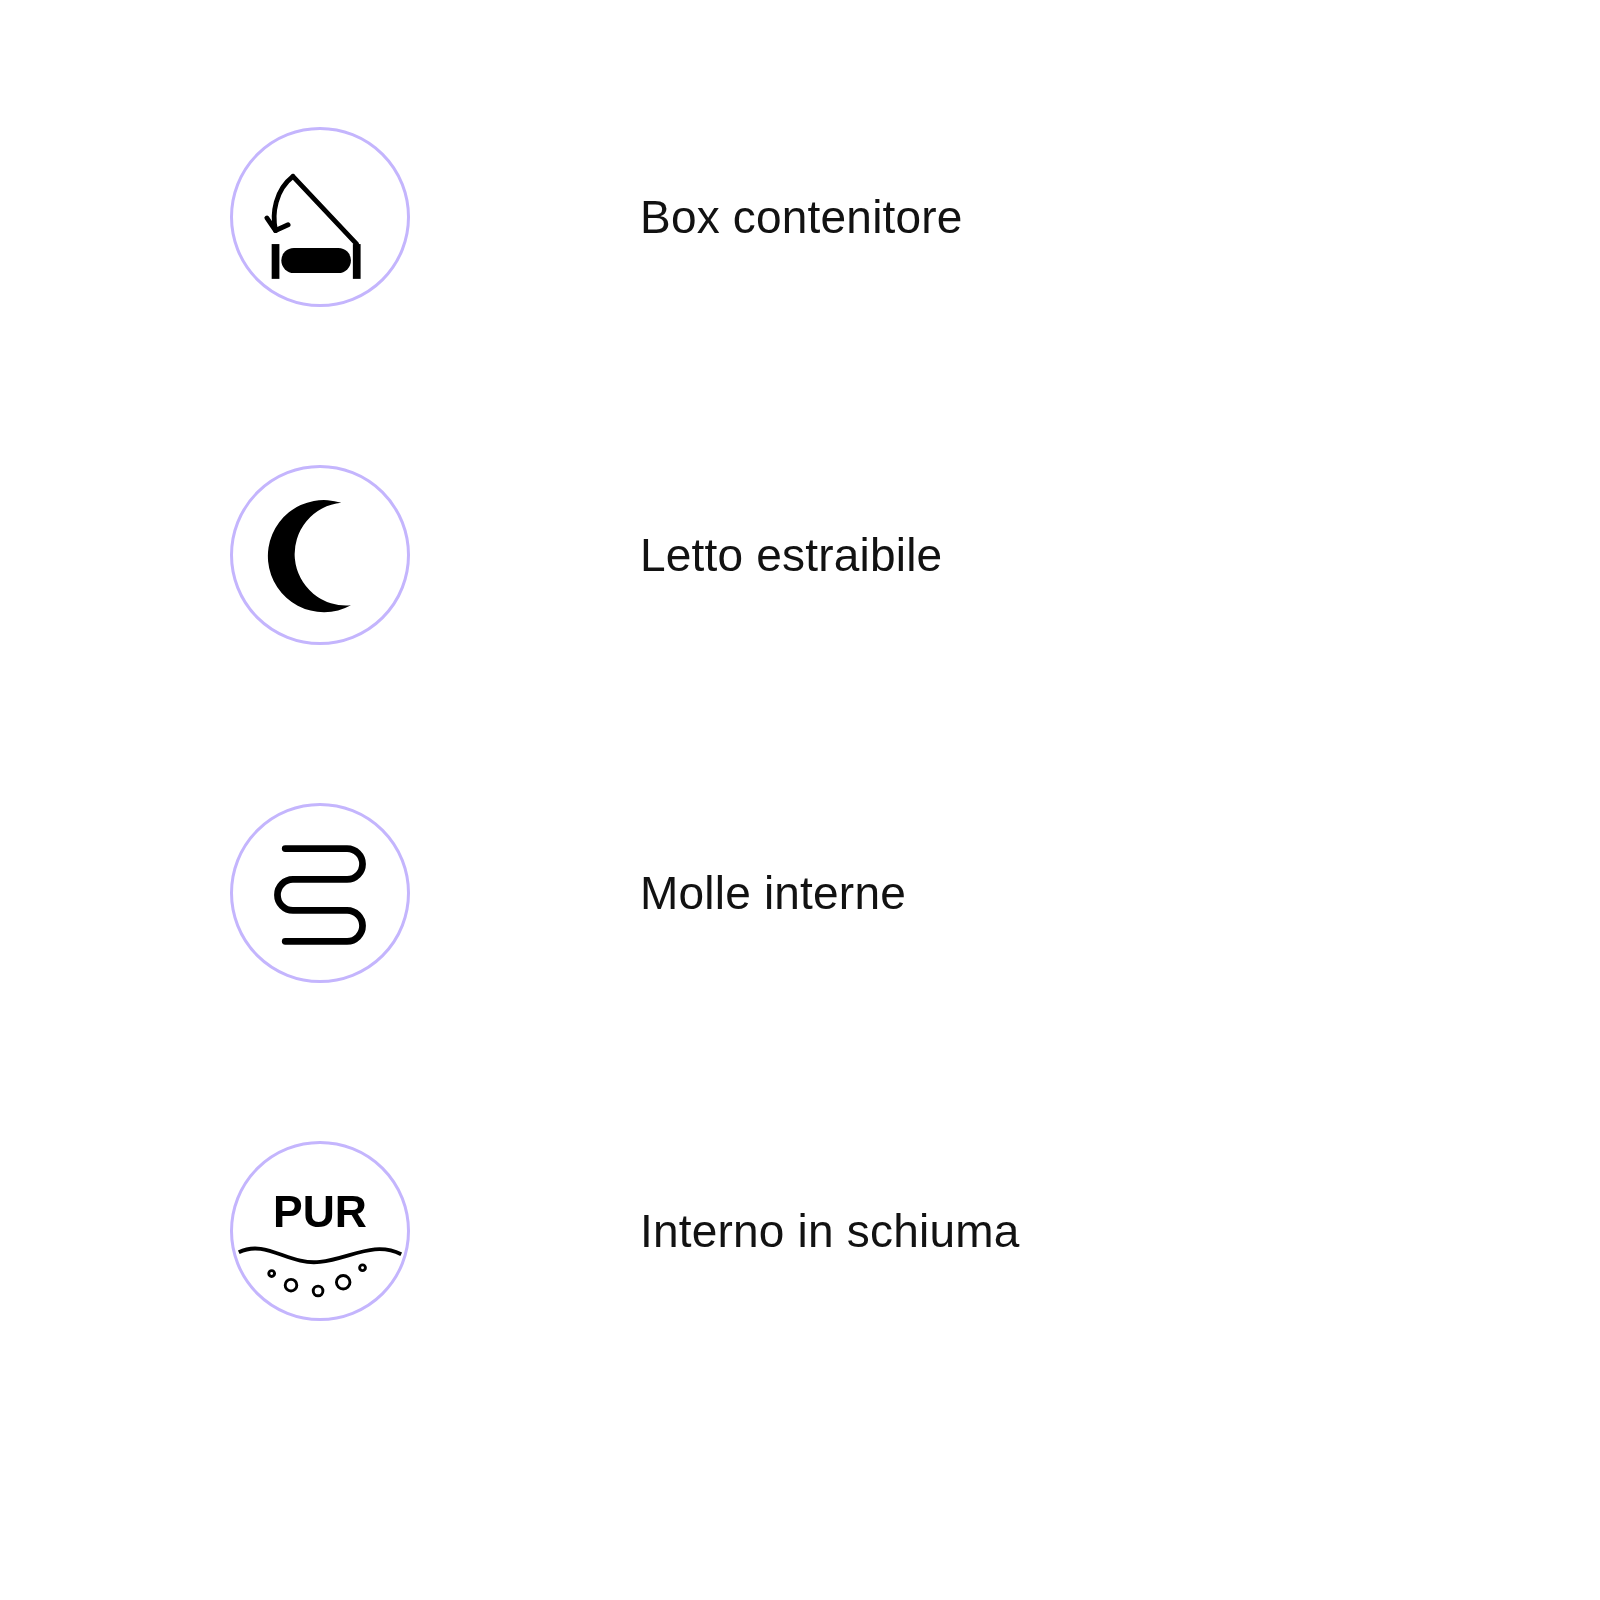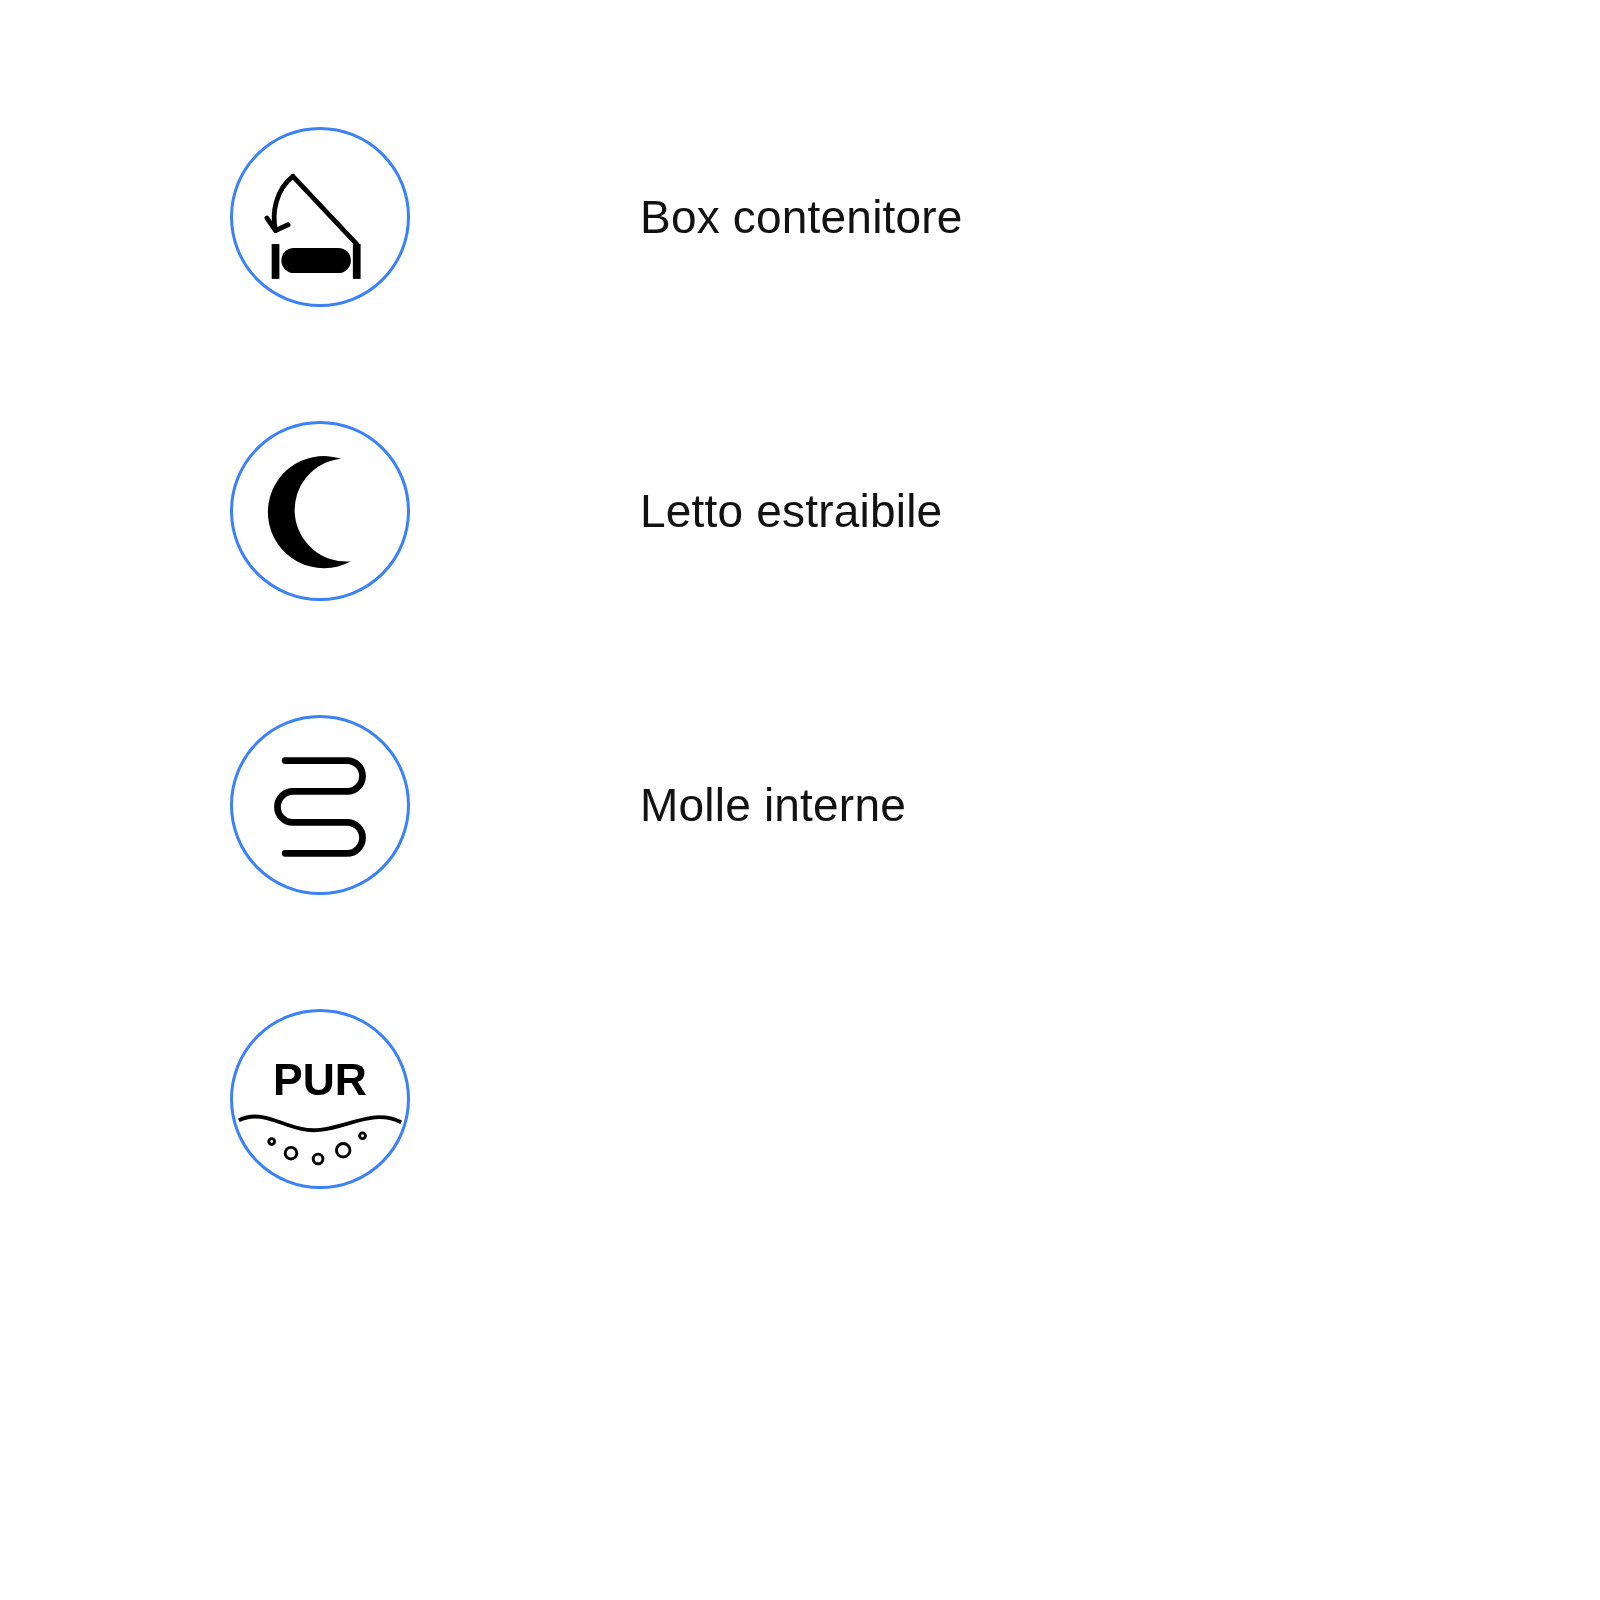--- a/index.html
+++ b/index.html
@@ -17,38 +17,39 @@
     position: absolute;
     left: 0;
     top: 0;
     width: 1584px;
     height: 1600px;
     display: flex;
     flex-direction: column;
     justify-content: flex-start;
     padding-top: 70px;
     box-sizing: border-box;
+    gap: 44px;
   }
   .feature-row {
     display: flex;
     align-items: center;
     height: 294px;
   }
   .icon-cell {
     width: 640px;
     display: flex;
     justify-content: center;
     align-items: center;
     flex: 0 0 auto;
   }
   .icon-circle {
     width: 180px;
     height: 180px;
     border-radius: 50%;
-    border: 3px solid #3b82f6;
+    border: 3px solid #c4b5fd;
     position: relative;
     overflow: hidden;
     box-sizing: border-box;
     background: #fff;
   }
   .icon-circle svg {
     display: block;
     width: 100%;
     height: 100%;
   }
@@ -110,15 +111,16 @@
           <text x="90" y="86" text-anchor="middle" font-family="Liberation Sans, sans-serif" font-size="46" font-weight="bold" fill="#000">PUR</text>
           <path d="M6 112 C 34 98, 58 126, 90 122 C 122 118, 146 100, 174 114" stroke="#000" stroke-width="4" fill="none"></path>
           <circle cx="60" cy="146" r="6" fill="none" stroke="#000" stroke-width="3"></circle>
           <circle cx="88" cy="152" r="5" fill="none" stroke="#000" stroke-width="3"></circle>
           <circle cx="114" cy="143" r="7" fill="none" stroke="#000" stroke-width="3"></circle>
           <circle cx="40" cy="134" r="3" fill="none" stroke="#000" stroke-width="3"></circle>
           <circle cx="134" cy="128" r="3" fill="none" stroke="#000" stroke-width="3"></circle>
         </svg>
       </div>
     </div>
+    <div class="label-cell">Interno in schiuma</div>
   </div>
 
 </div>
 
 </body></html>

